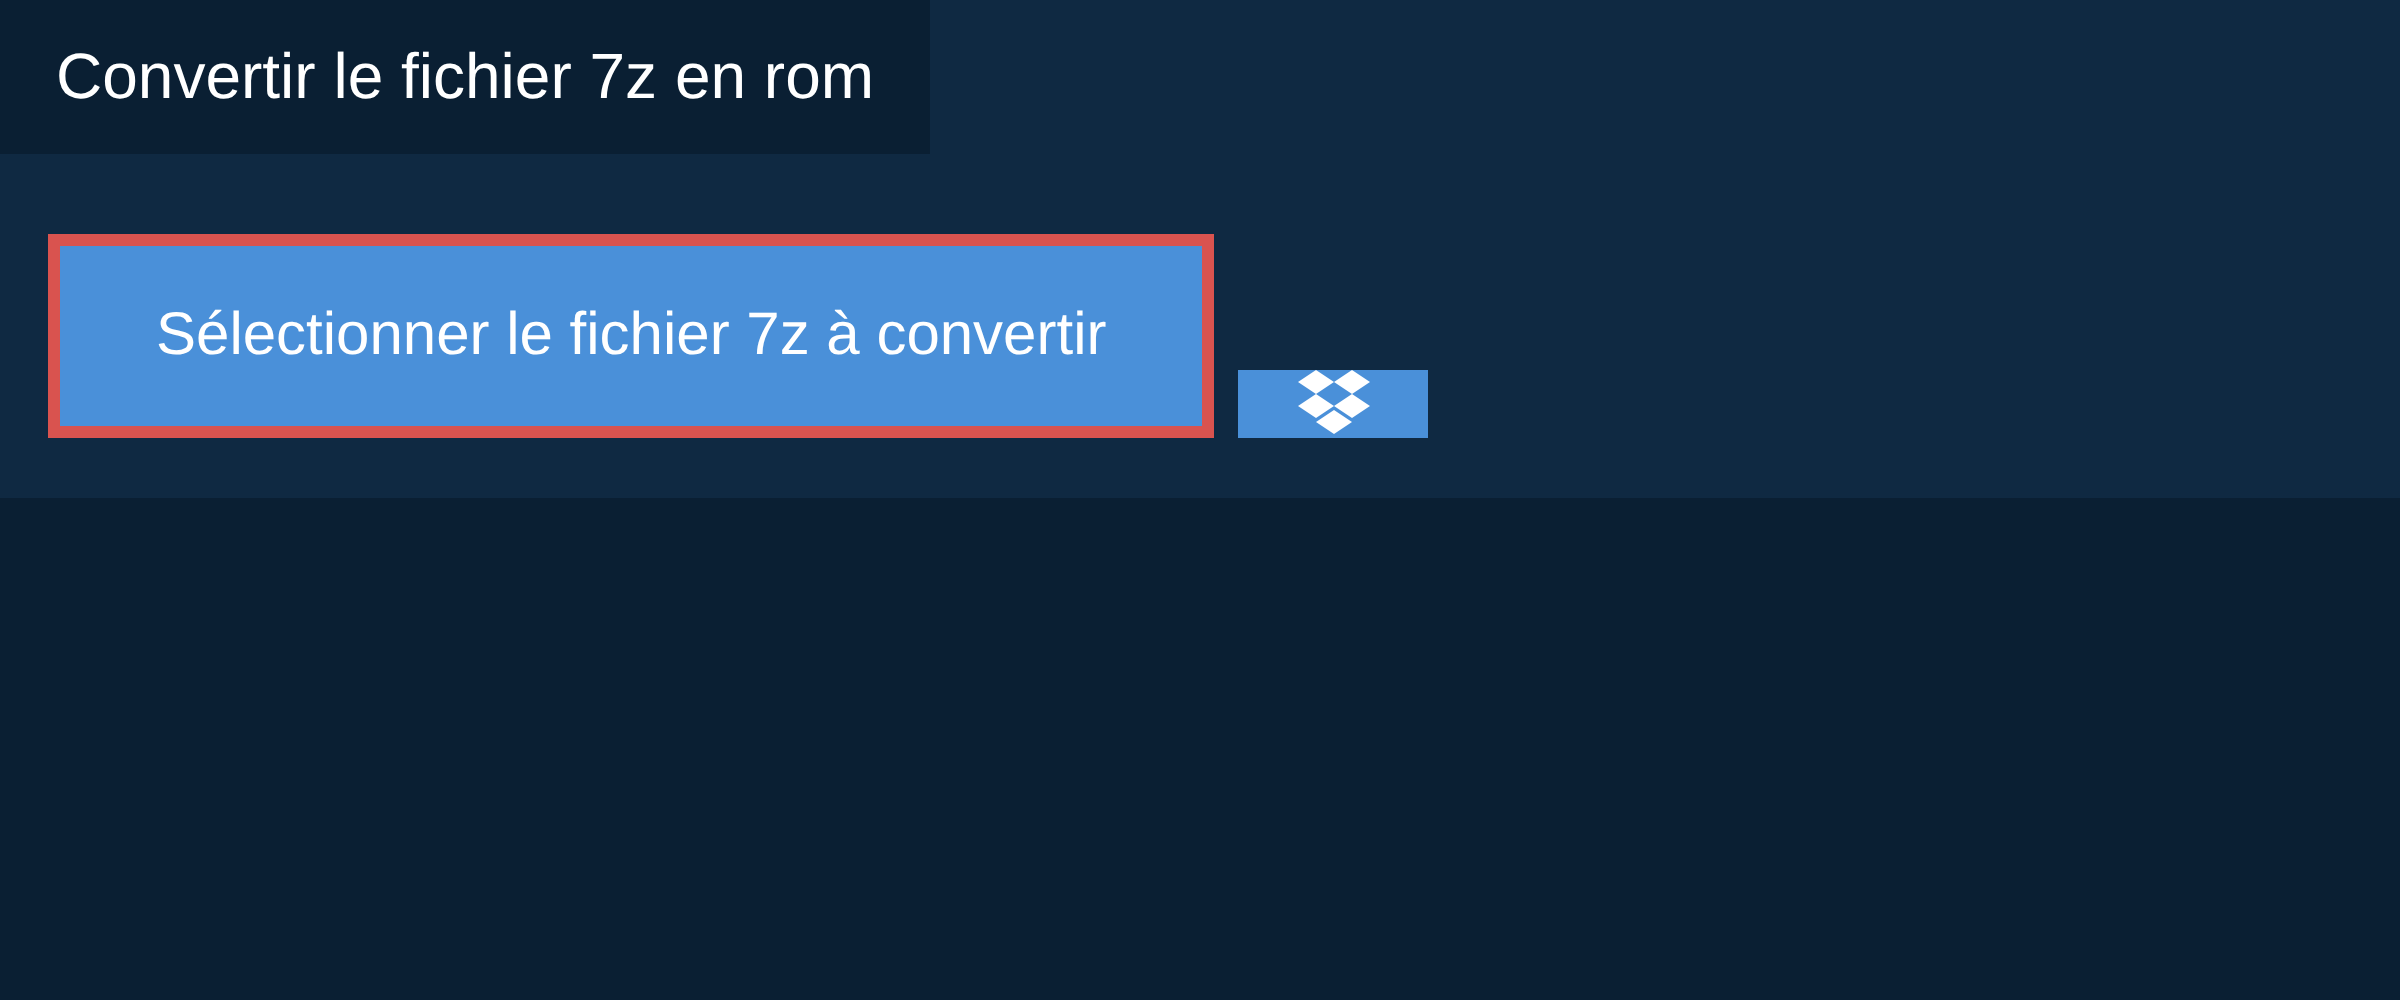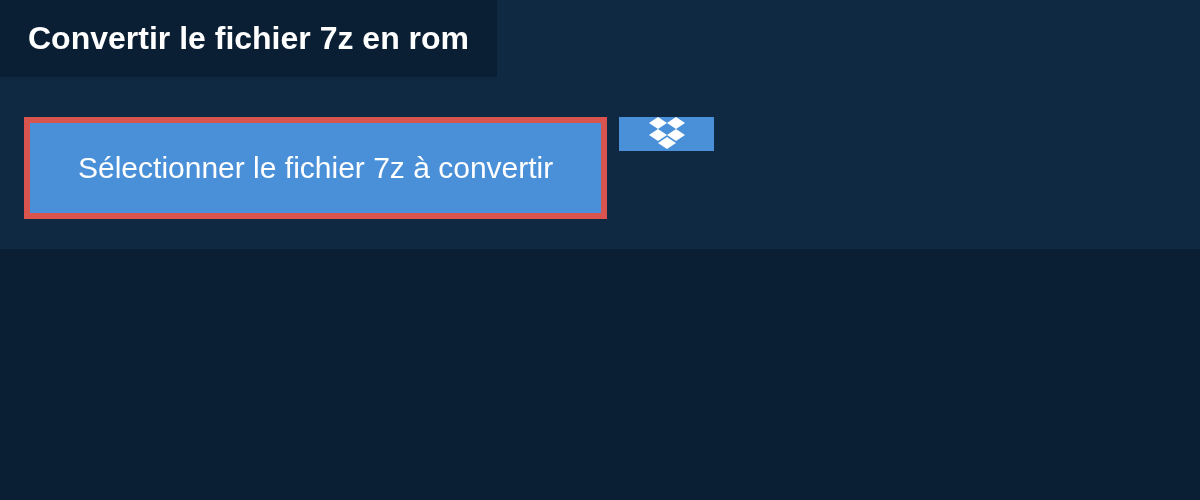--- a/index.html
+++ b/index.html
@@ -14,27 +14,27 @@
       background: #0f2942;
       padding: 0 0 30px 0;
       position: relative;
     }
     .title-bar {
       display: inline-block;
       background: #0a1f33;
       padding: 20px 28px;
       color: #ffffff;
       font-size: 32px;
-      font-weight: 700;
+      font-weight: 400;
     }
     .button-row {
       display: flex;
       gap: 12px;
       padding: 40px 24px 0 24px;
-      align-items: flex-start;
+      align-items: flex-end;
     }
     .select-file-button {
       background: #4a90d9;
       border: 6px solid #d9534f;
       color: #ffffff;
       font-size: 30px;
       font-weight: 400;
       padding: 28px 48px;
       cursor: pointer;
       text-align: center;

